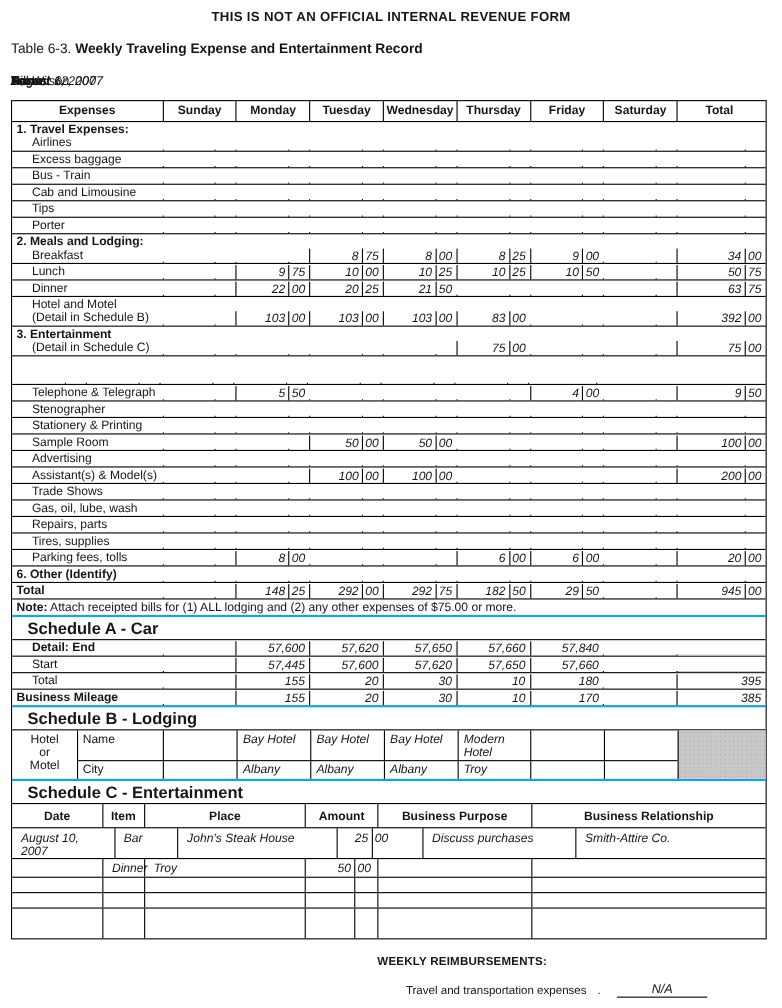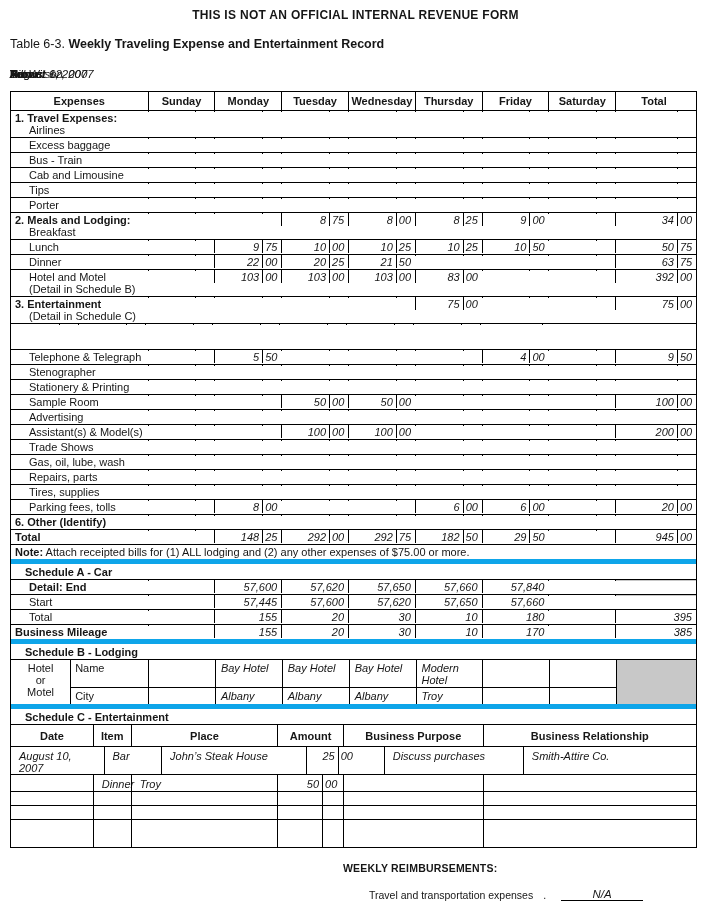--- a/index.html
+++ b/index.html
@@ -12,38 +12,38 @@
   .forminfo{position:relative;margin-left:10px;height:16px;margin-top:17px;margin-bottom:7px;font-size:11.5px}
   .forminfo span{position:absolute;top:0;white-space:nowrap}
   .fi-b{font-weight:bold}
   .fi-i{font-style:italic}
   .fi-from-l{left:0}.fi-from-v{left:36}.fi-to-l{left:153}.fi-to-v{left:181}.fi-name-l{left:412}.fi-name-v{left:455}
 
   .bigtable{margin-left:10px;width:687px;border:1px solid #000}
   .hdrrow{display:flex;height:18px;font-weight:bold;font-size:11px}
   .hdrrow > div{padding-top:3px;text-align:center}
   .hdrrow > div:not(:first-child){border-left:1px solid #000}
-  .trow{display:flex;min-height:15px;border-top:1px solid #000;font-size:11px;align-items:flex-start}
+  .trow{display:flex;min-height:15px;border-top:1px solid #000;font-size:11px;align-items:flex-end}
   .trow > *:not(:first-child){border-left:1px solid #000}
   .trow.h2{min-height:26px}
   .w-label{width:137px}
   .labcell{width:137px;padding:1px 2px 1px 4px;line-height:12px}
   .labcell.ind{padding-left:18px}
   .labcell.b .l1{font-weight:bold}
   .labcell .l2.ind2{padding-left:14px}
   .mc{width:67px;display:flex;font-style:italic}
   .mc.tc{width:81px}
   .mc .d{flex:1;text-align:right;padding:1px 3px 0 0}
   .mc .c{width:19px;border-left:1px solid #000;padding:1px 0 0 2px}
   .pc{width:67px;text-align:right;padding:1px 4px 0 0;font-style:italic}
   .pc.tc{width:81px}
   .grey{background:#c8c8c8;background-image:radial-gradient(#9f9f9f 12%,transparent 13%);background-size:4px 4px}
   .spanlab{flex:1;padding:1px 4px 1px 4px;line-height:12px}
   .spanlab .bp{font-weight:bold}
-  .sectitle{padding:2px 4px 1px 14px;font-weight:bold;font-size:11px;border-top:5px solid #0ea5e9;min-height:15px}
+  .sectitle{padding:2px 4px 1px 14px;font-weight:bold;font-size:15px;border-top:2px solid #0ea5e9;min-height:15px}
 
   .schB{display:flex;border-top:1px solid #000;font-size:11px}
   .schB-side{width:60px;text-align:center;padding-top:2px;line-height:12px}
   .schB-mid{width:546px;border-left:1px solid #000}
   .schB-row{display:flex;min-height:17px}
   .schB-row.nr{min-height:27px}
   .schB-row + .schB-row{border-top:1px solid #000}
   .schB-row > *:not(:first-child){border-left:1px solid #000}
   .schB-lab{width:77px;padding:2px 2px 0 4px}
   .bc{width:67px;padding:2px 2px 0 5px;font-style:italic;line-height:12px}

